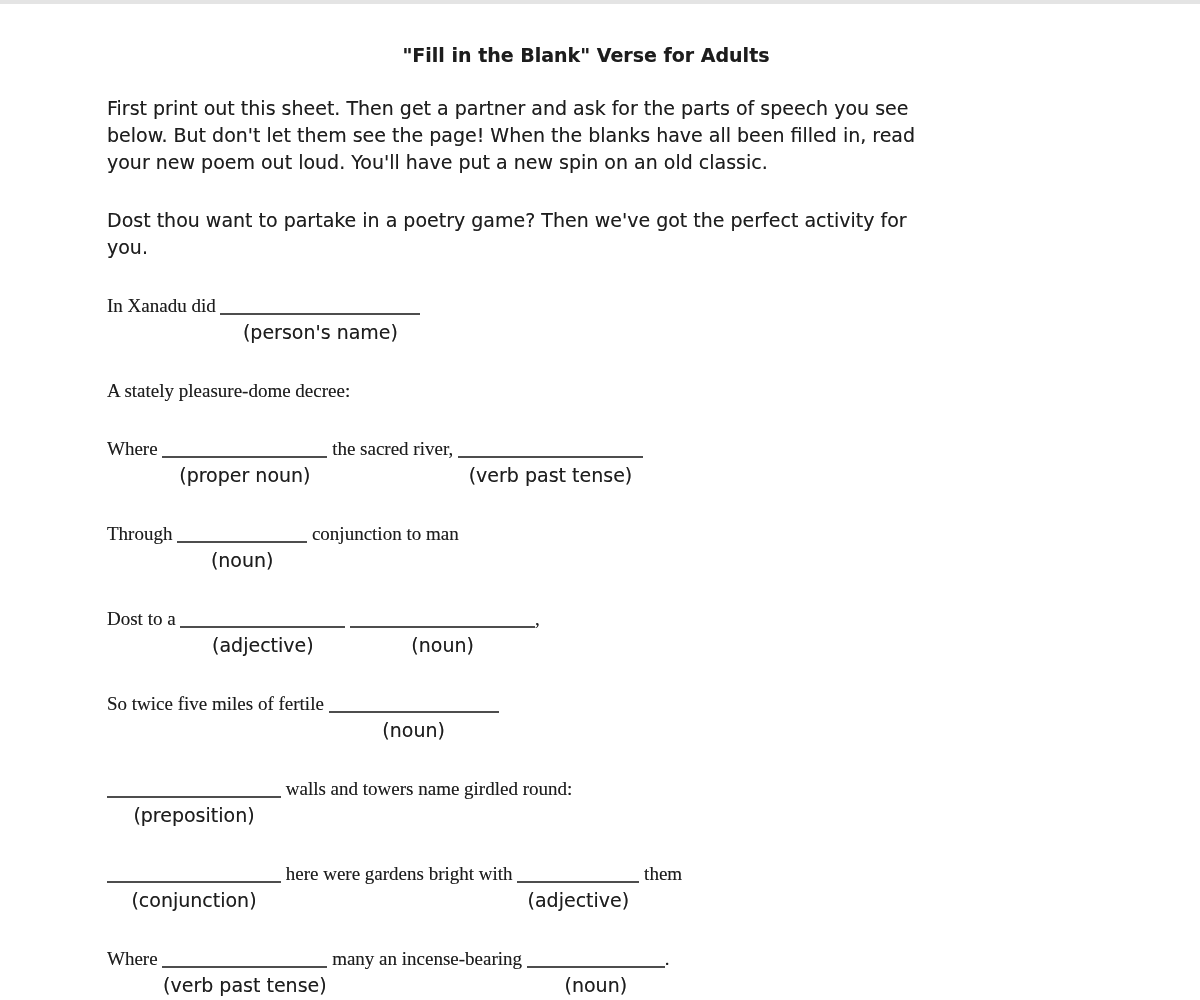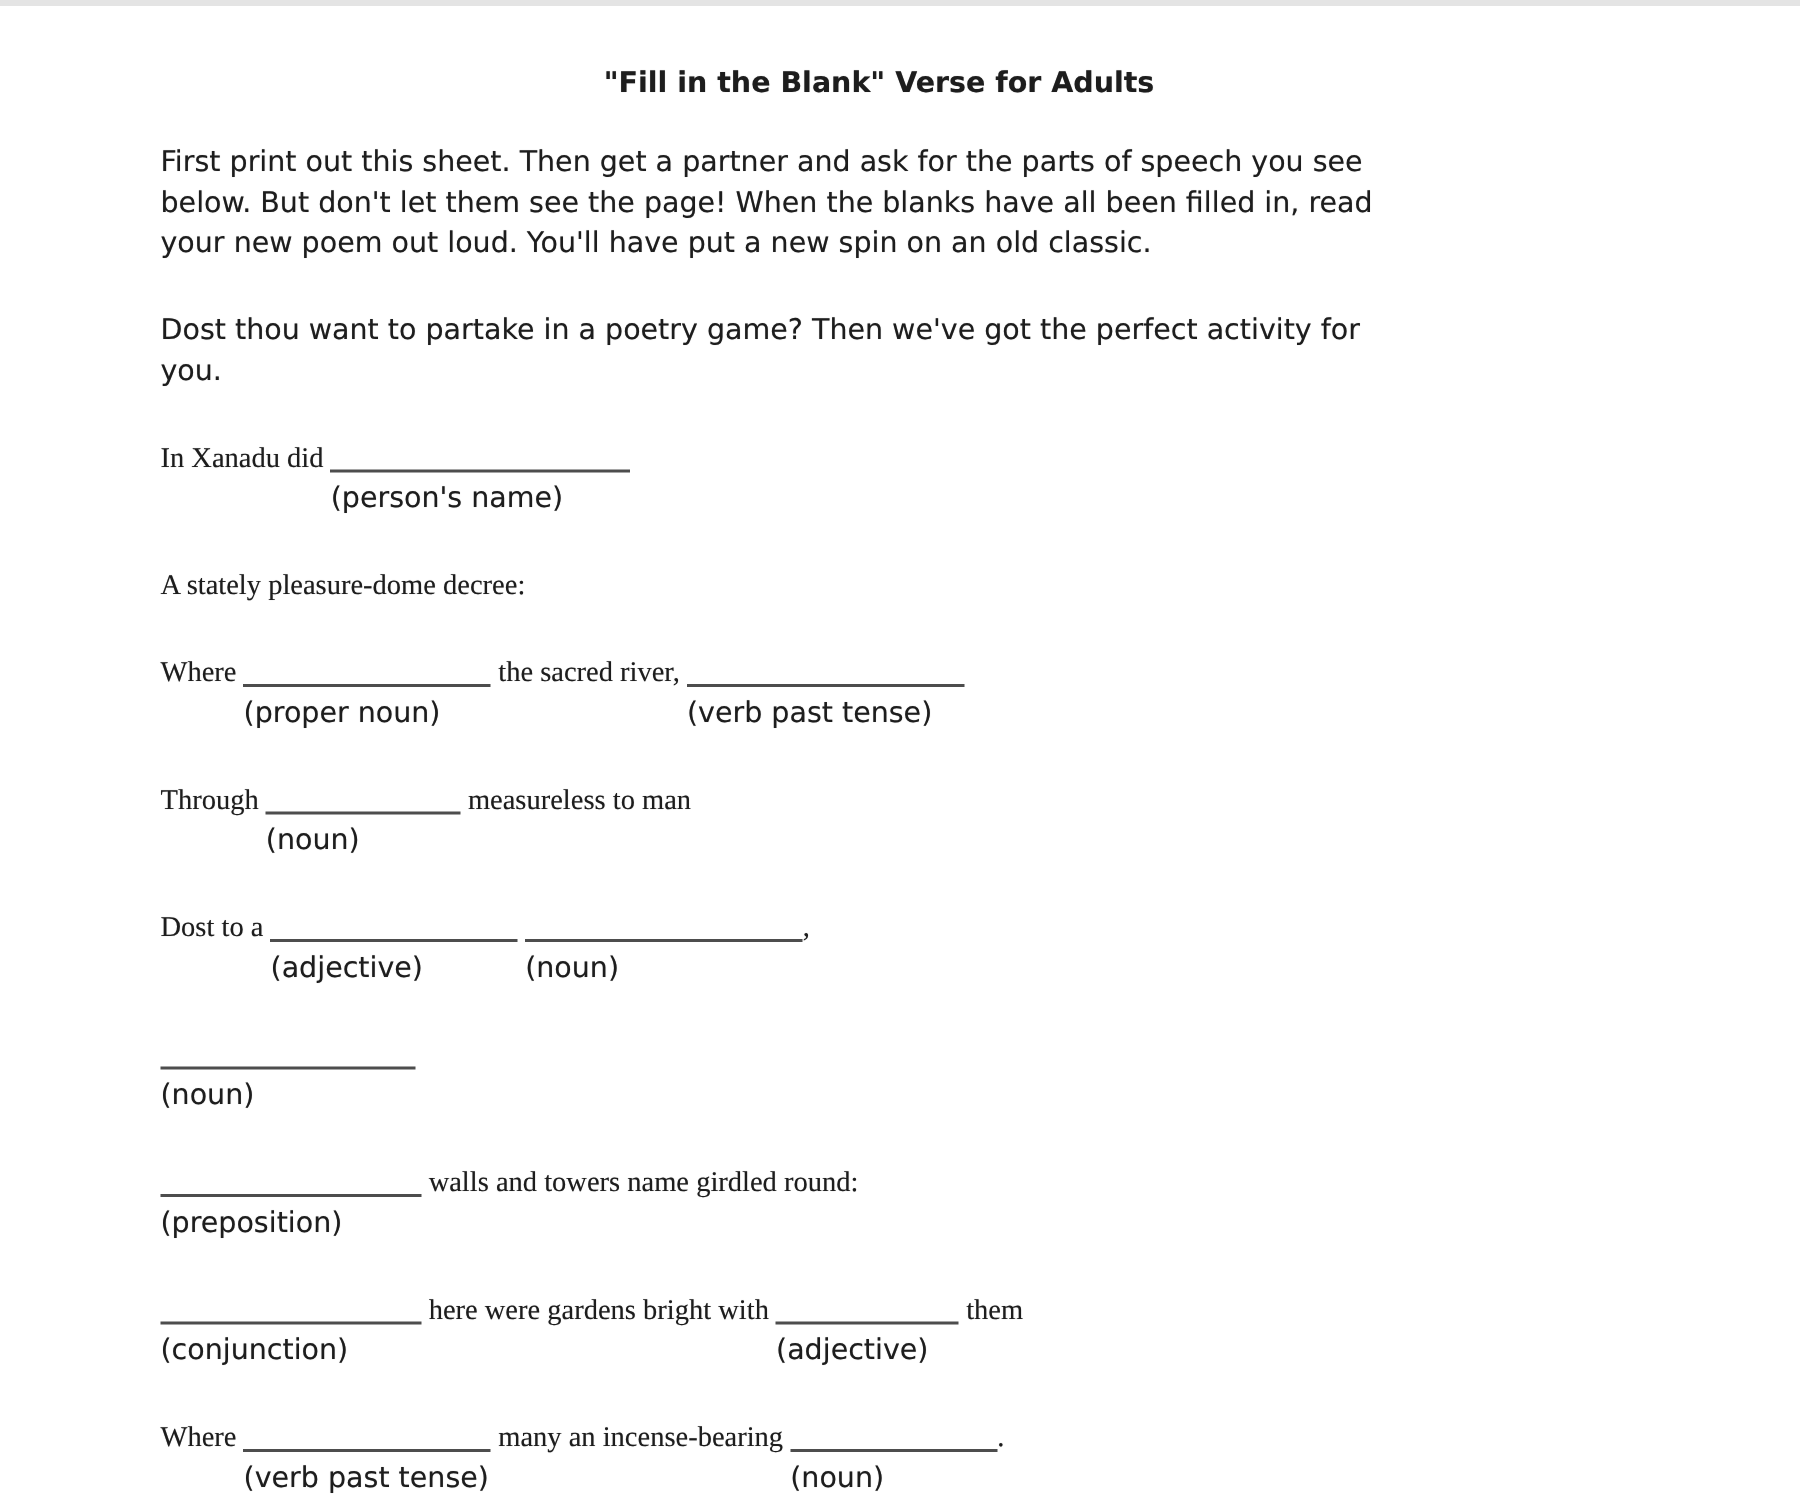--- a/index.html
+++ b/index.html
@@ -33,41 +33,41 @@
   .vline{margin:0 0 31px 0;white-space:nowrap;}
   .seg{display:inline-block;vertical-align:top;}
   .txt{white-space:pre;font-family:Liberation Serif, serif;}
   .blk{}
   .rule{
     display:block;height:21px;
     border-bottom:2px solid #4d4d4d;
   }
   .pos{
     display:block;margin-top:4px;
-    text-align:left;white-space:nowrap;
+    text-align:center;white-space:nowrap;
     line-height:27px;
   }
 </style>
 </head>
 <body>
 
 <div class="page">
   <div class="top-band"></div>
   <div class="content">
     <div class="title">"Fill in the Blank" Verse for Adults</div>
     <p class="intro">First print out this sheet. Then get a partner and ask for the parts of speech you see
 below. But don't let them see the page! When the blanks have all been filled in, read
 your new poem out loud. You'll have put a new spin on an old classic.</p>
     <p class="intro">Dost thou want to partake in a poetry game? Then we've got the perfect activity for
 you.</p>
     <div>
         <div class="vline"><span class="seg txt">In Xanadu did </span><span class="seg blk" style="width: 200px;"><span class="rule"></span><span class="pos">(person's name)</span></span></div>
         <div class="vline"><span class="seg txt">A stately pleasure-dome decree:</span></div>
         <div class="vline"><span class="seg txt">Where </span><span class="seg blk" style="width: 165px;"><span class="rule"></span><span class="pos">(proper noun)</span></span><span class="seg txt"> the sacred river, </span><span class="seg blk" style="width: 185px;"><span class="rule"></span><span class="pos">(verb past tense)</span></span></div>
-        <div class="vline"><span class="seg txt">Through </span><span class="seg blk" style="width: 130px;"><span class="rule"></span><span class="pos">(noun)</span></span><span class="seg txt"> measureless to man</span></div>
+        <div class="vline"><span class="seg txt">Through </span><span class="seg blk" style="width: 130px;"><span class="rule"></span><span class="pos">(noun)</span></span><span class="seg txt"> conjunction to man</span></div>
         <div class="vline"><span class="seg txt">Dost to a </span><span class="seg blk" style="width: 165px;"><span class="rule"></span><span class="pos">(adjective)</span></span><span class="seg txt"> </span><span class="seg blk" style="width: 185px;"><span class="rule"></span><span class="pos">(noun)</span></span><span class="seg txt">,</span></div>
-        <div class="vline"><span class="seg blk" style="width: 170px;"><span class="rule"></span><span class="pos">(noun)</span></span></div>
+        <div class="vline"><span class="seg txt">So twice five miles of fertile </span><span class="seg blk" style="width: 170px;"><span class="rule"></span><span class="pos">(noun)</span></span></div>
         <div class="vline"><span class="seg blk" style="width: 174px;"><span class="rule"></span><span class="pos">(preposition)</span></span><span class="seg txt"> walls and towers name girdled round:</span></div>
         <div class="vline"><span class="seg blk" style="width: 174px;"><span class="rule"></span><span class="pos">(conjunction)</span></span><span class="seg txt"> here were gardens bright with </span><span class="seg blk" style="width: 122px;"><span class="rule"></span><span class="pos">(adjective)</span></span><span class="seg txt"> them</span></div>
         <div class="vline"><span class="seg txt">Where </span><span class="seg blk" style="width: 165px;"><span class="rule"></span><span class="pos">(verb past tense)</span></span><span class="seg txt"> many an incense-bearing </span><span class="seg blk" style="width: 138px;"><span class="rule"></span><span class="pos">(noun)</span></span><span class="seg txt">.</span></div>
       </div>
   </div>
 </div>
 
 </body></html>

